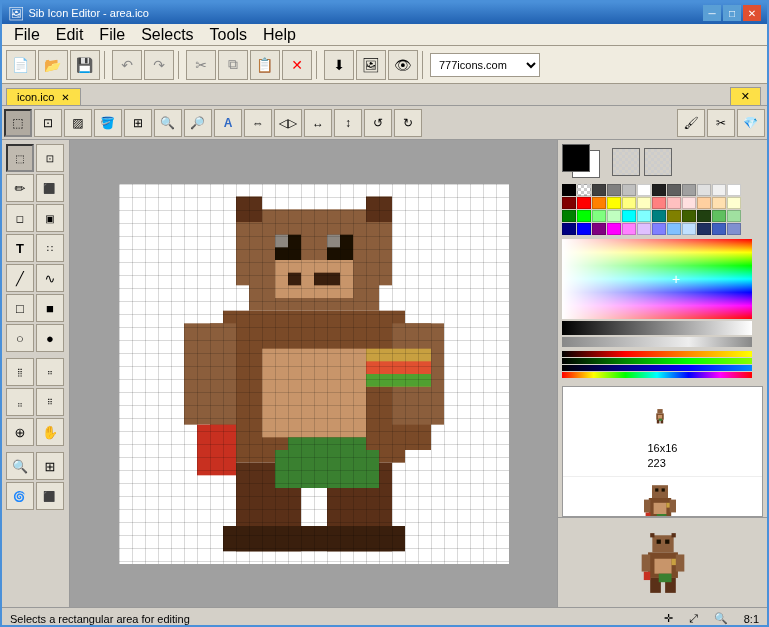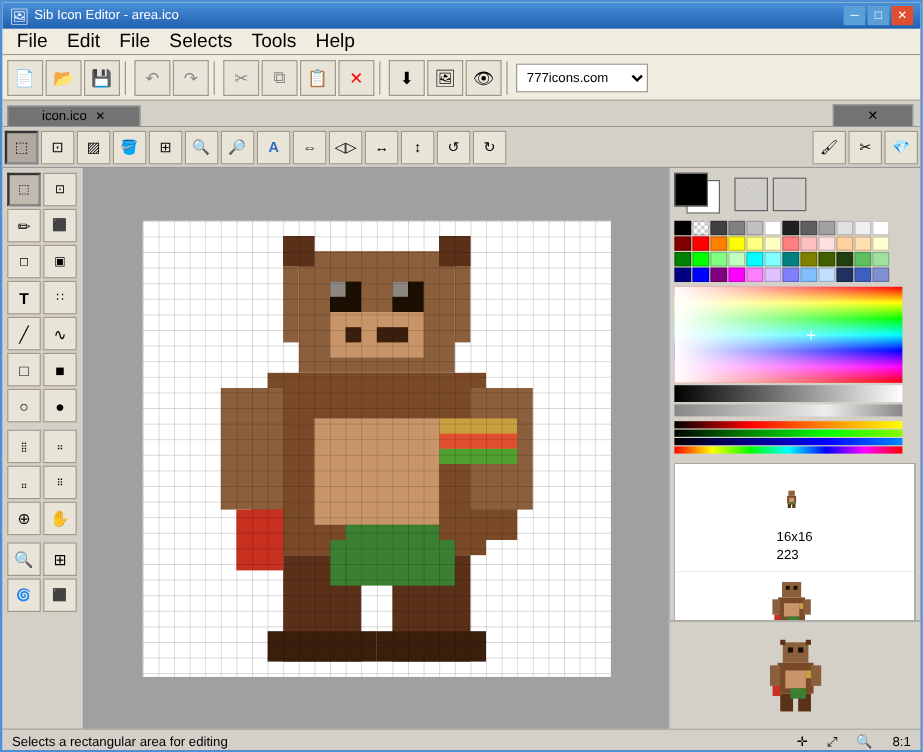--- a/index.html
+++ b/index.html
@@ -72,24 +72,24 @@
     
     #tab-bar {
       background: #d4d0c8;
       height: 22px;
       display: flex;
       align-items: flex-end;
       padding: 0 4px;
       border-bottom: 1px solid #999;
     }
     .tab {
-      background: #737373;
+      background: #fde047;
       border: 1px solid #999;
       border-bottom: none;
-      padding: 2px 28px;
+      padding: 2px 10px;
       font-size: 11px;
       cursor: pointer;
       margin-right: 2px;
     }
     .tab-close {
       margin-left: 4px;
       font-size: 10px;
       cursor: pointer;
     }
 

